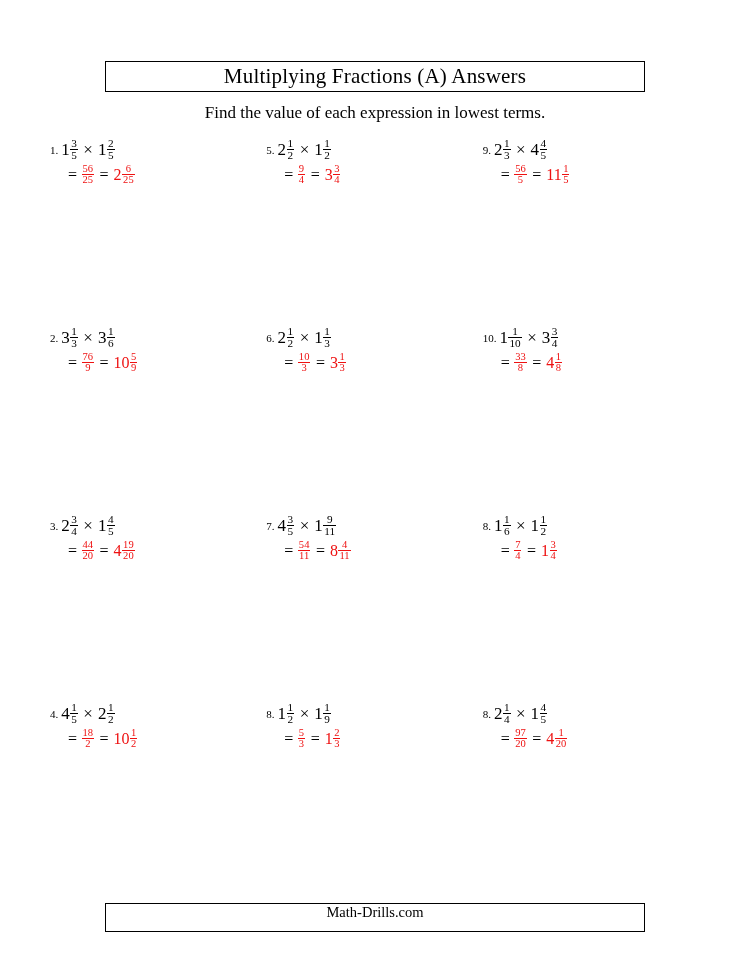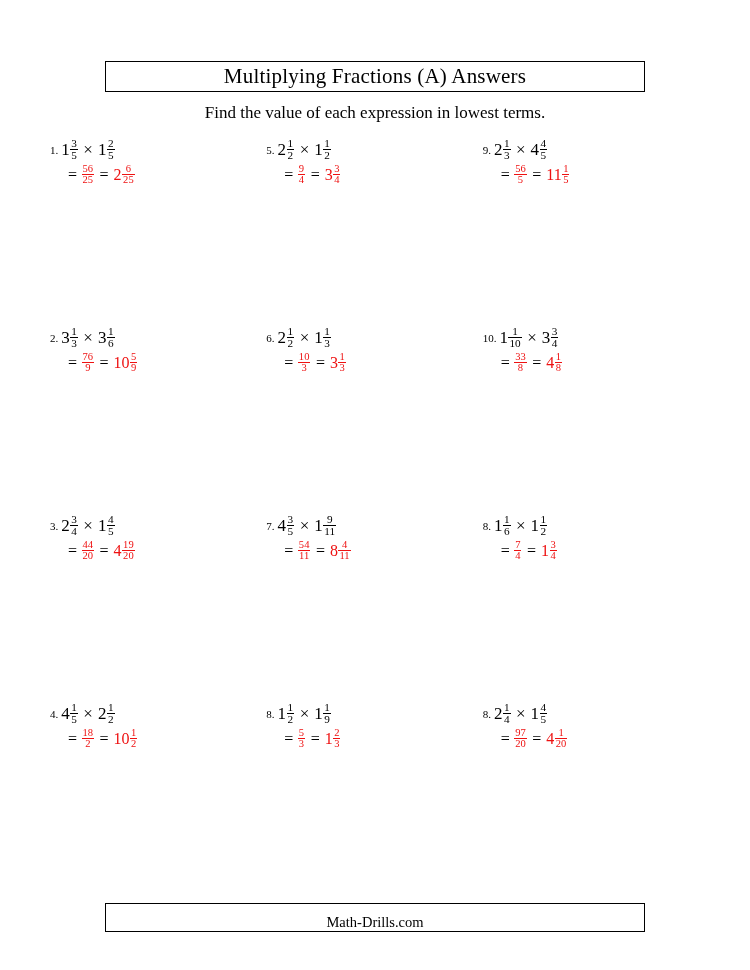--- a/index.html
+++ b/index.html
@@ -140,21 +140,21 @@
   
   .footer-box {
     position: absolute;
     left: 105px;
     top: 903px;
     width: 540px;
     height: 29px;
     border: 1px solid #000;
     box-sizing: border-box;
     display: flex;
-    align-items: flex-end;
+    align-items: flex-start;
     justify-content: center;
   }
   .footer-text {
     font-size: 14.5px;
   }
 </style>
 </head>
 <body>
 
 <div class="page">

